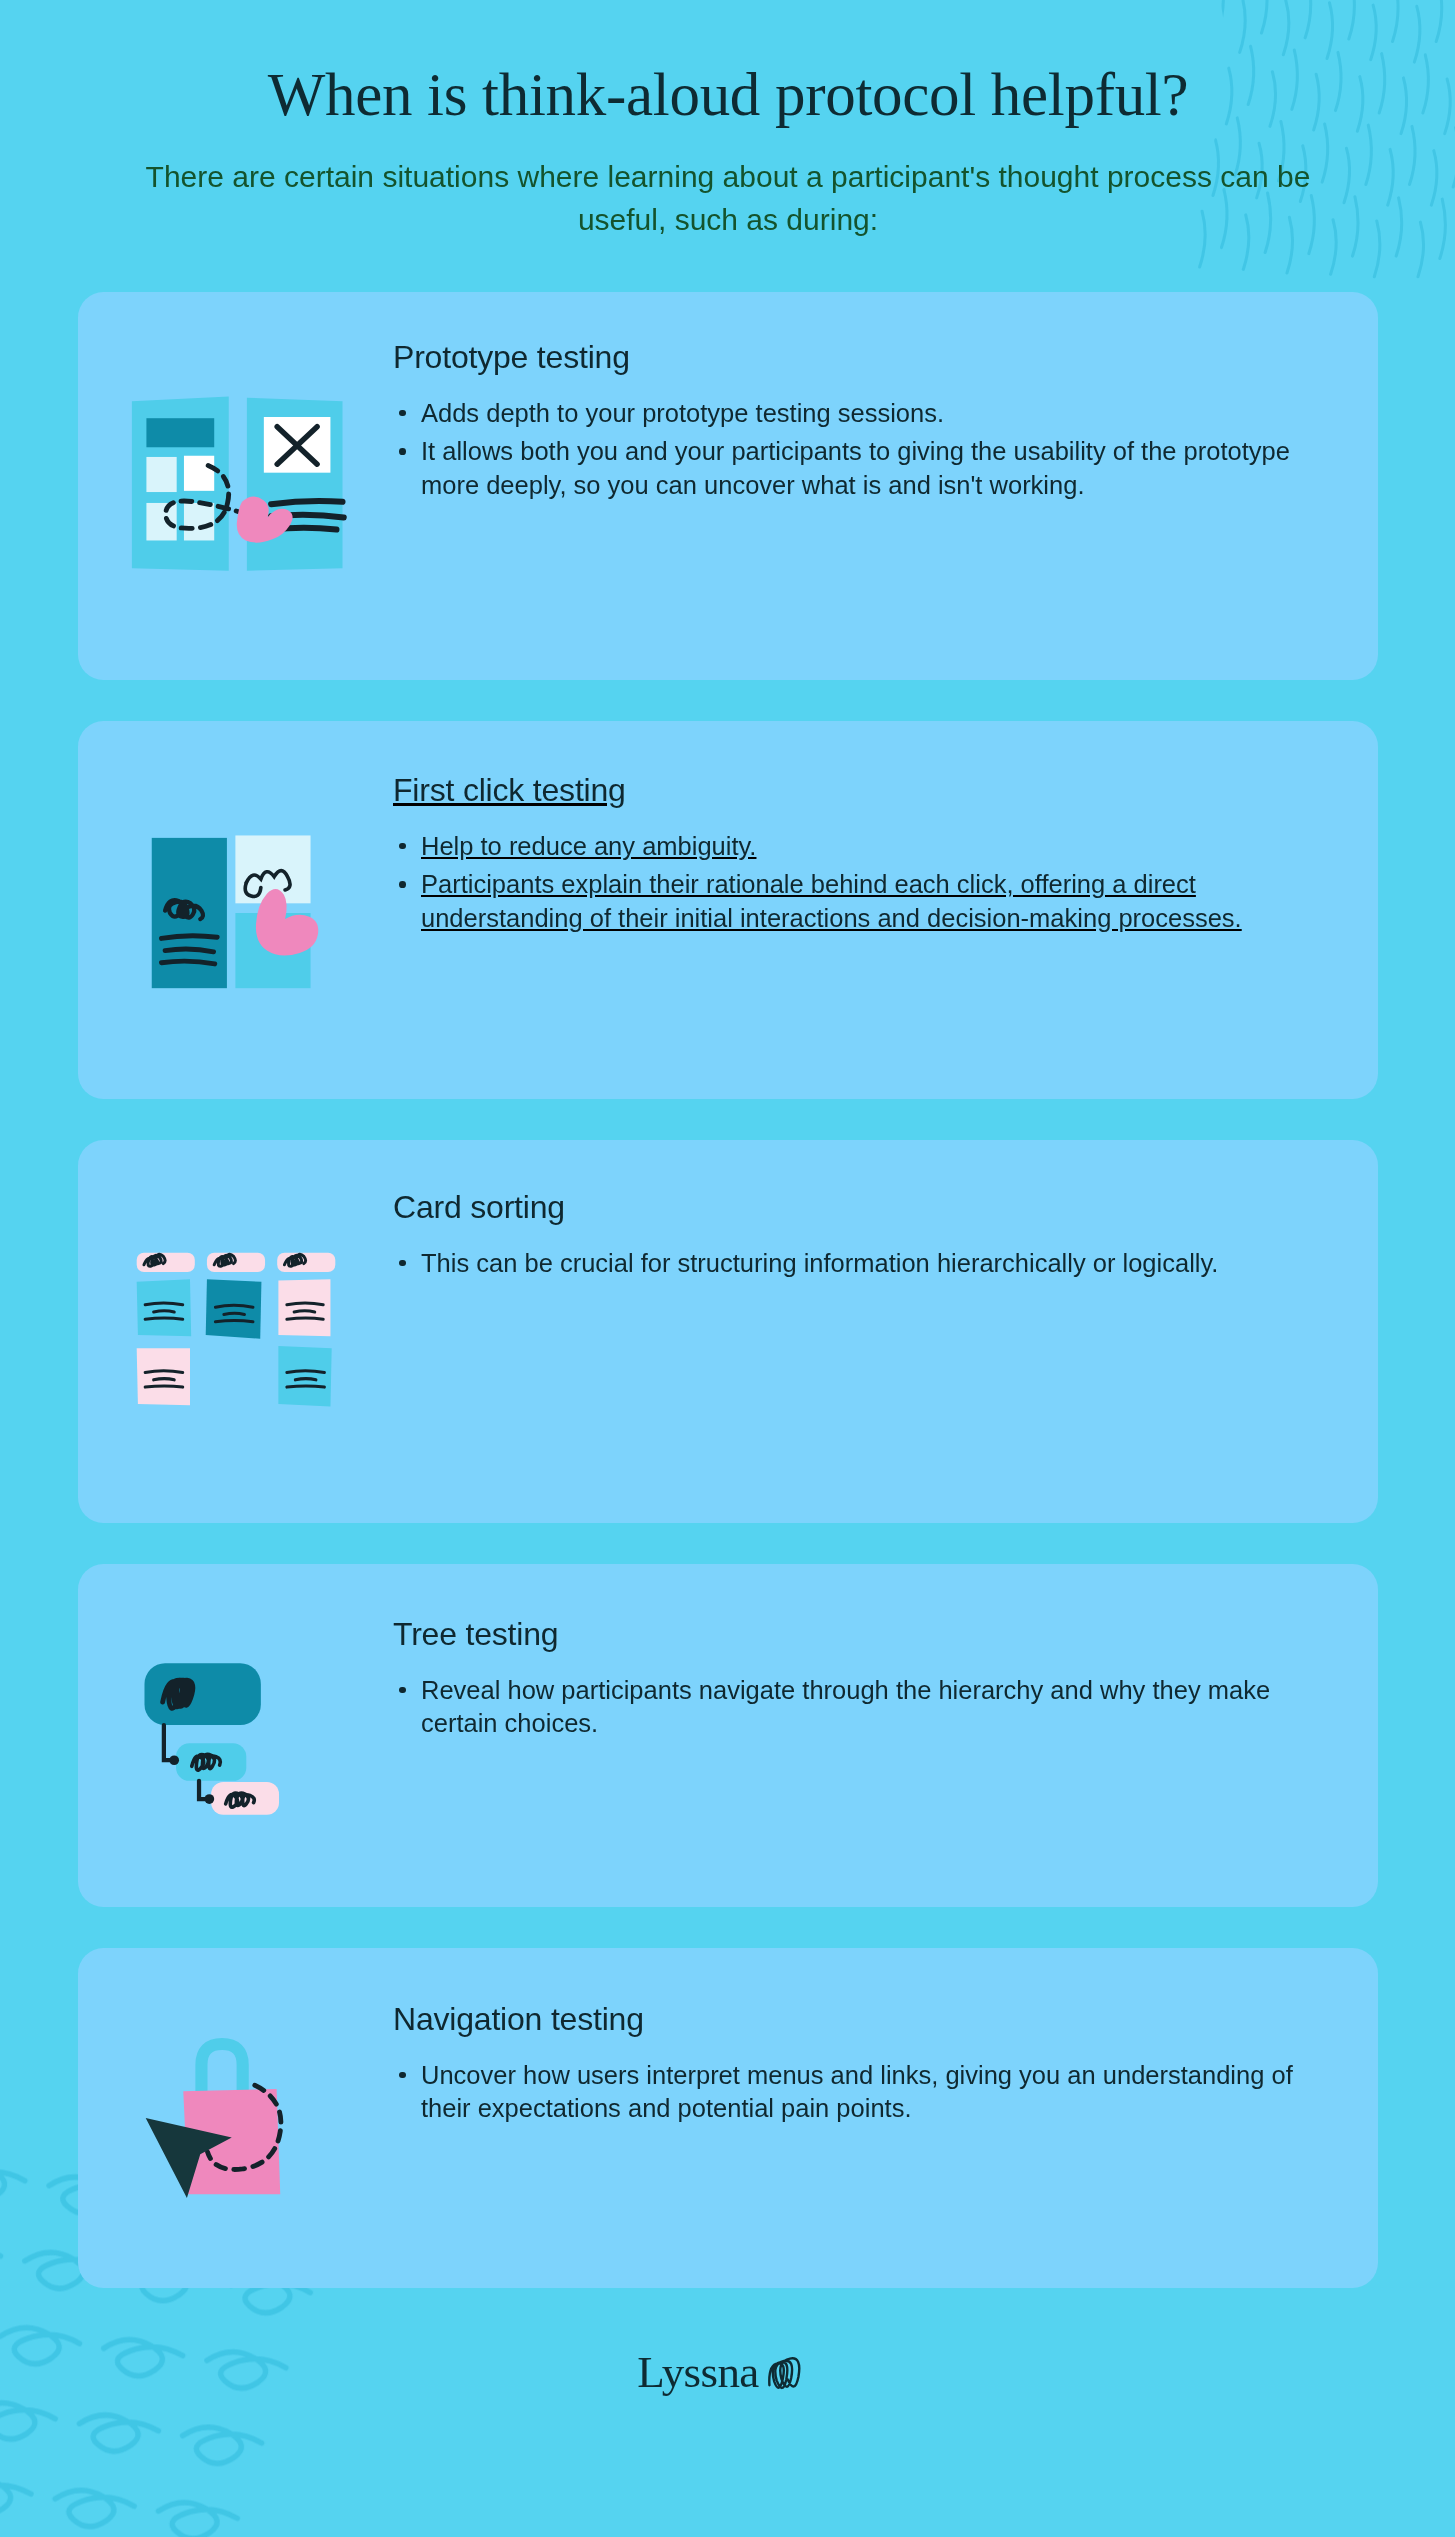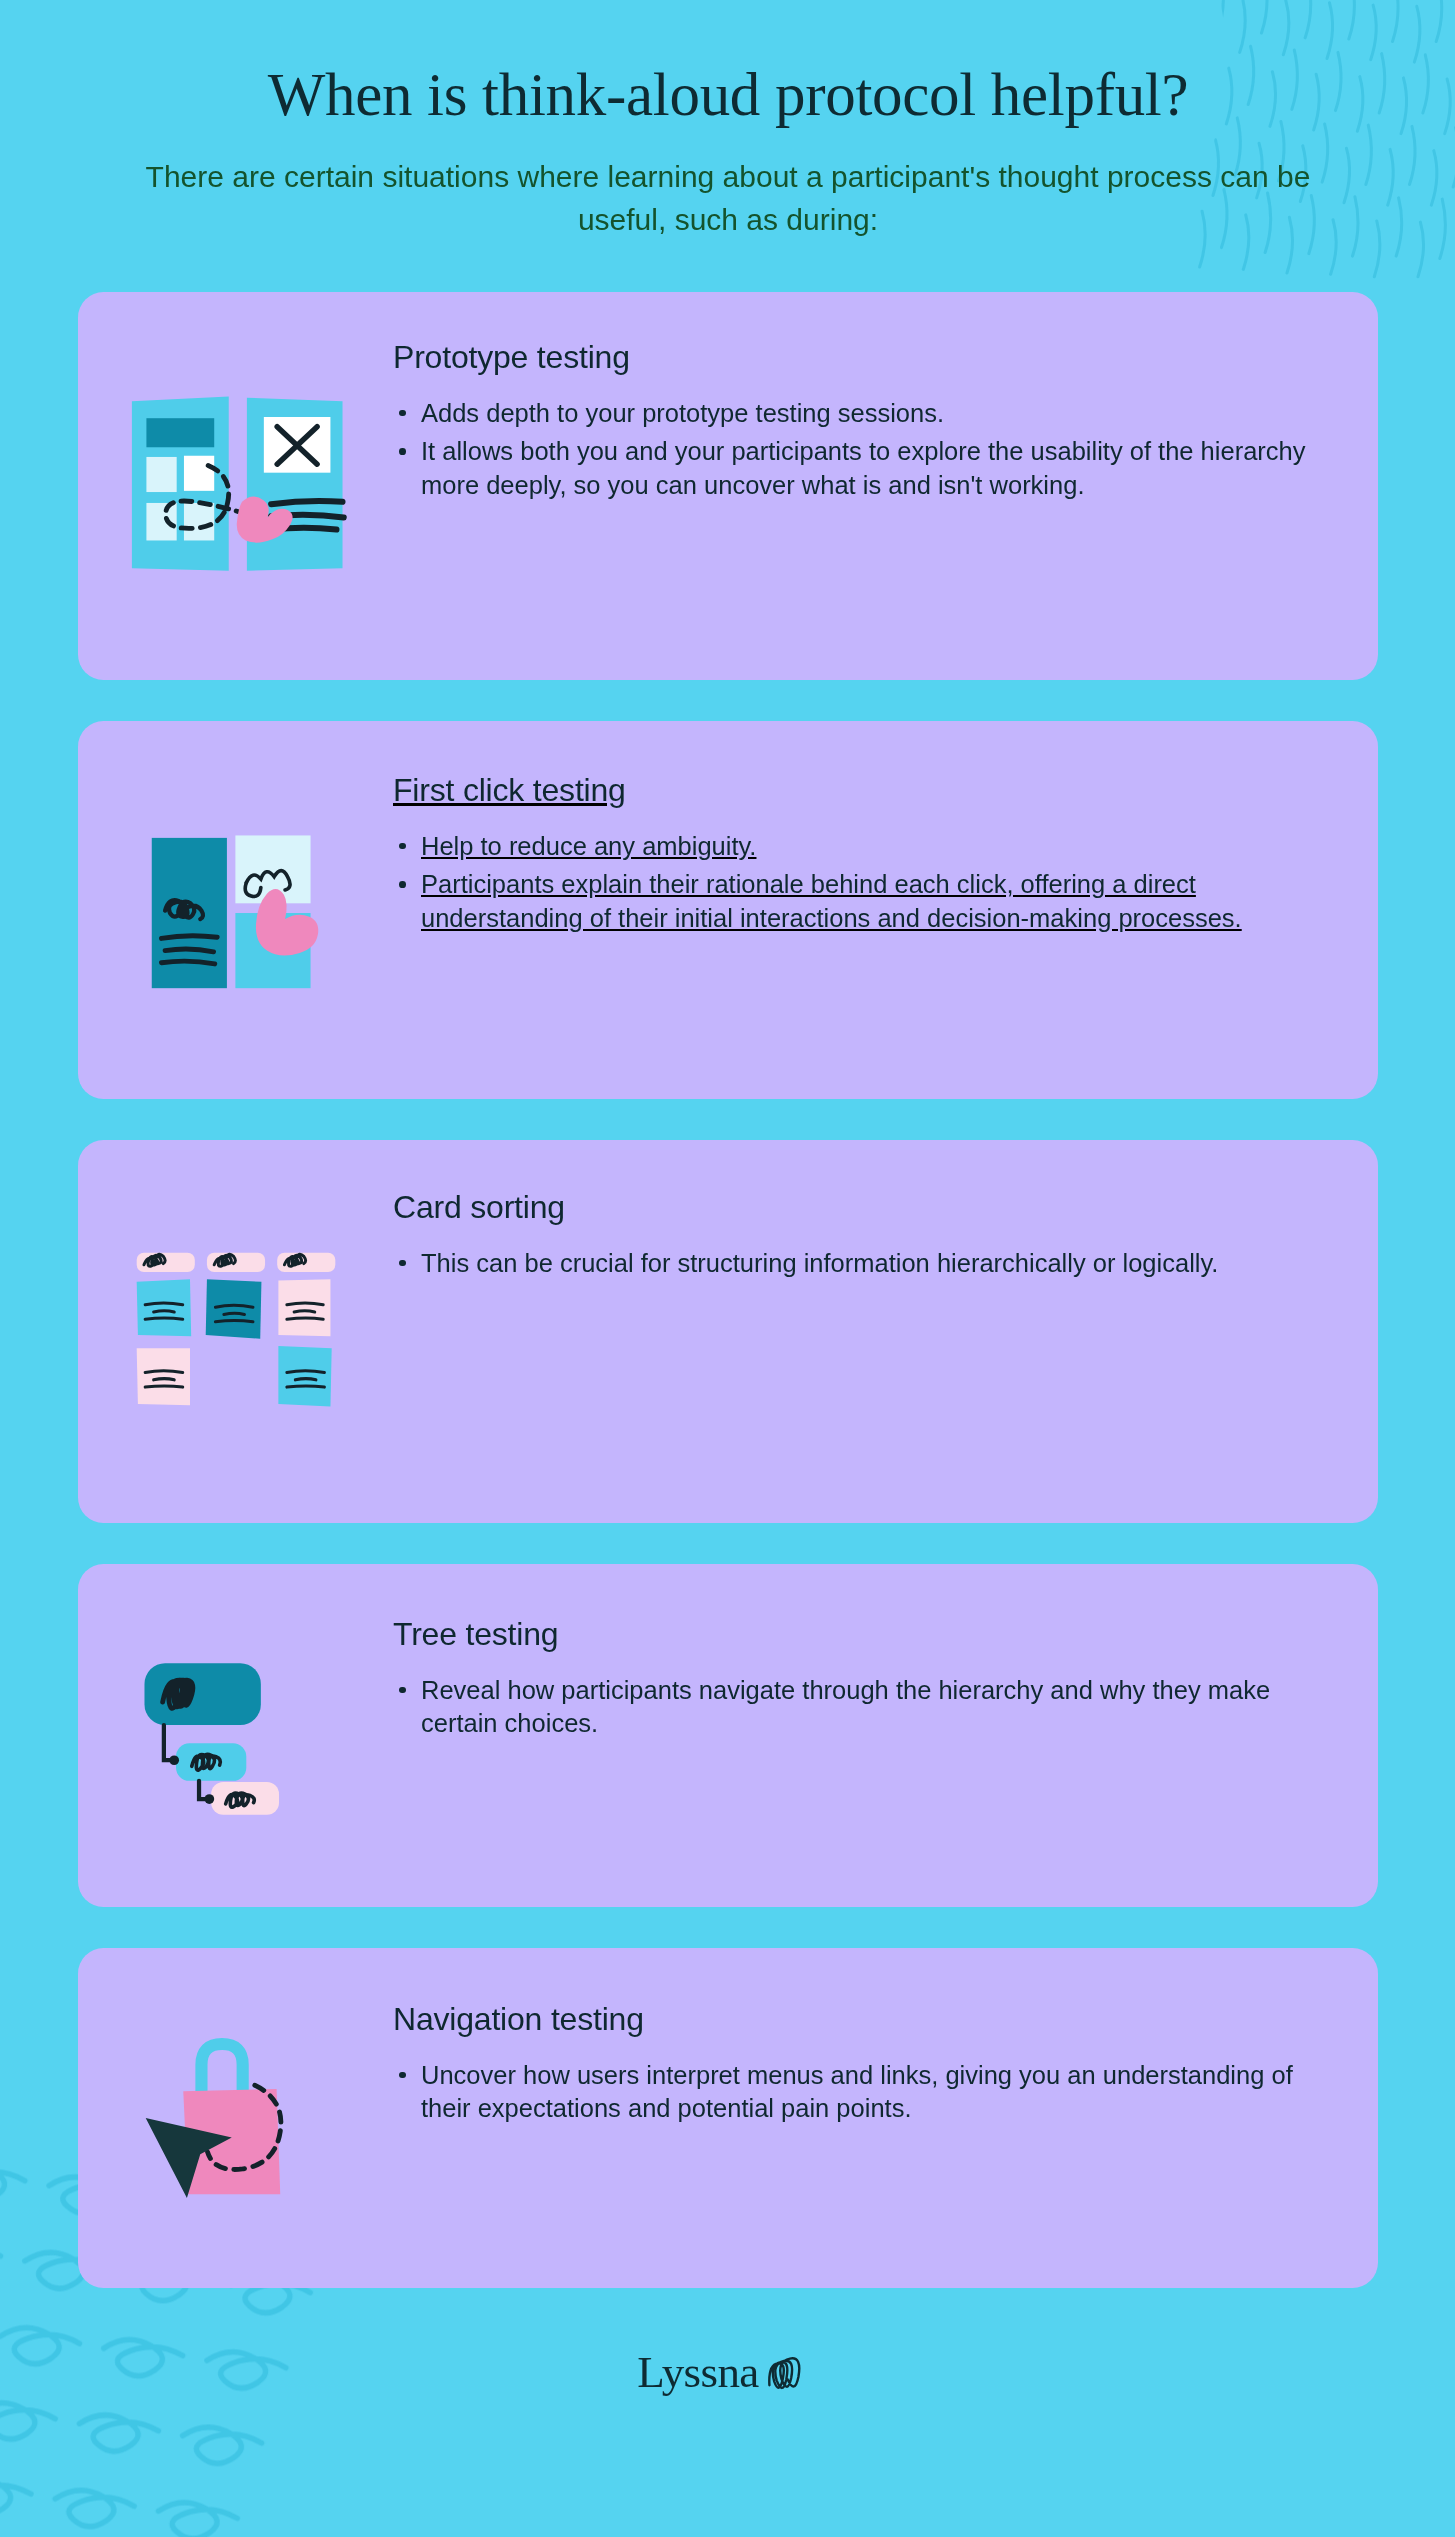--- a/index.html
+++ b/index.html
@@ -40,21 +40,21 @@
     line-height:1.42;
     color:#14532d;
     font-weight:400;
   }
 
   
   #cards{ position:relative; z-index:2; margin-top:51px; }
   .card{
     position:relative;
     margin:0 78px 41px;
-    background:#c4b5fd;
+    background:#7dd3fc;
     border-radius:25.5px;
     display:flex;
     align-items:flex-start;
     min-height:182px;
   }
   .card-illustration{
     flex:0 0 315px;
     display:flex;
     align-items:center;
     justify-content:center;
@@ -284,21 +284,21 @@
         <path d="M144 126 q 42 18 32 62 q -8 40 -58 42 q -46 2 -44 -26 q 2 -24 46 -18 q 42 6 86 20" fill="none" stroke="#13222a" stroke-width="8" stroke-linecap="round" stroke-dasharray="18 13"></path>
 
         <path d="M200 186 q 18 -16 36 -2 q 12 10 6 28 q 16 -20 34 -12 q 14 8 2 26 q -10 16 -28 22
                  q -26 10 -44 2 q -18 -10 -14 -34 q 2 -20 8 -30 Z" fill="#ef88bd"></path>
       </svg>
     </div>
     <div class="card-body">
       <h2 class="card-heading">Prototype testing</h2>
       <ul class="bullets">
         <li>Adds depth to your prototype testing sessions.</li>
-        <li>It allows both you and your participants to explore the usability of the hierarchy more deeply, so you can uncover what is and isn't working.</li>
+        <li>It allows both you and your participants to giving the usability of the prototype more deeply, so you can uncover what is and isn't working.</li>
       </ul>
     </div>
   </section>
 
   <section class="card card--firstclick">
     <div class="card-illustration">
       <svg width="200" height="176" viewBox="0 0 330 290" aria-hidden="true">
 
         <rect x="26" y="26" width="124" height="248" fill="#0e8ba8"></rect>
 

